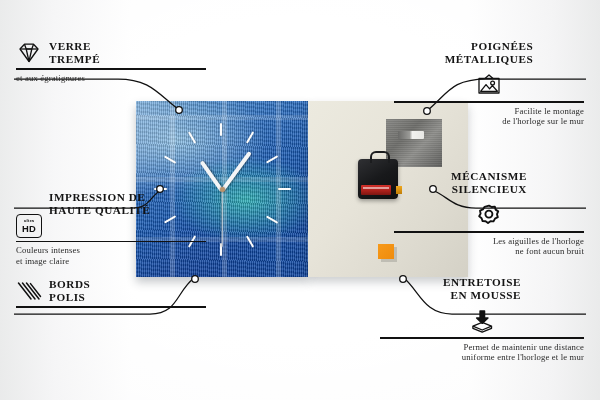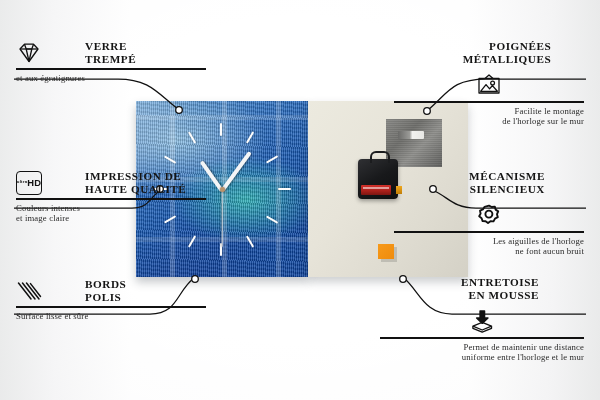--- a/index.html
+++ b/index.html
@@ -84,34 +84,34 @@
   #wires{position:absolute;inset:0;}
 
   
   .callout{position:absolute;width:190px;}
   .callout.right{text-align:right;}
   .head{display:flex;align-items:center;gap:7px;}
   .callout.right .head{justify-content:flex-end;flex-direction:column;}
   .ttl{
     font-family:"Liberation Serif", serif;
     font-weight:bold;font-size:11.2px;letter-spacing:.55px;color:#141414;
-    line-height:12.6px;text-transform:uppercase;margin-left:36px;
+    line-height:12.6px;text-transform:uppercase;
   }
   .rule{height:1.4px;background:#111;margin:3px 0 3px;}
   .desc{
     font-family:"Liberation Serif", serif;
     font-size:8.7px;line-height:10.4px;color:#2a2a2a;letter-spacing:.15px;
   }
   .ico{width:26px;height:24px;flex:0 0 26px;display:block;}
 
   
   .hdbox{
     width:26px;height:24px;border:1.6px solid #111;border-radius:4px;
-    display:flex;flex-direction:row;align-items:center;justify-content:center;
-    line-height:1;flex:0 0 26px;box-sizing:border-box;
+    display:flex;flex-direction:column;align-items:center;justify-content:center;
+    line-height:1;flex:0 0 26px;box-sizing:border-box;margin-top:44px;
   }
   .hdbox .u{font-size:4.4px;font-weight:bold;letter-spacing:.2px;color:#111;
             font-family:"Liberation Sans", sans-serif;}
   .hdbox .h{font-size:9.4px;font-weight:bold;letter-spacing:.2px;color:#111;margin-top:.5px;
             font-family:"Liberation Sans", sans-serif;}
 </style>
 </head>
 <body>
 
 <div id="stage">
@@ -233,21 +233,20 @@
           <path d="M10.5 4 L23 20"></path>
             <path d="M14.5 4.6 L24.5 17.5"></path>
         </g>
       </svg>
       <div>
         <div class="ttl">BORDS</div>
         <div class="ttl">POLIS</div>
       </div>
     </div>
     <div class="rule"></div>
-    <div class="desc">Surface lisse et sûre</div>
   </div>
 
   <div class="callout right" style="left:394px;top:40px;">
     <div class="head">
       <div>
         <div class="ttl">POIGNÉES</div>
         <div class="ttl">MÉTALLIQUES</div>
       </div>
       <svg class="ico" viewBox="0 0 26 24">
         <g fill="none" stroke="#111" stroke-width="1.3" stroke-linejoin="round">

